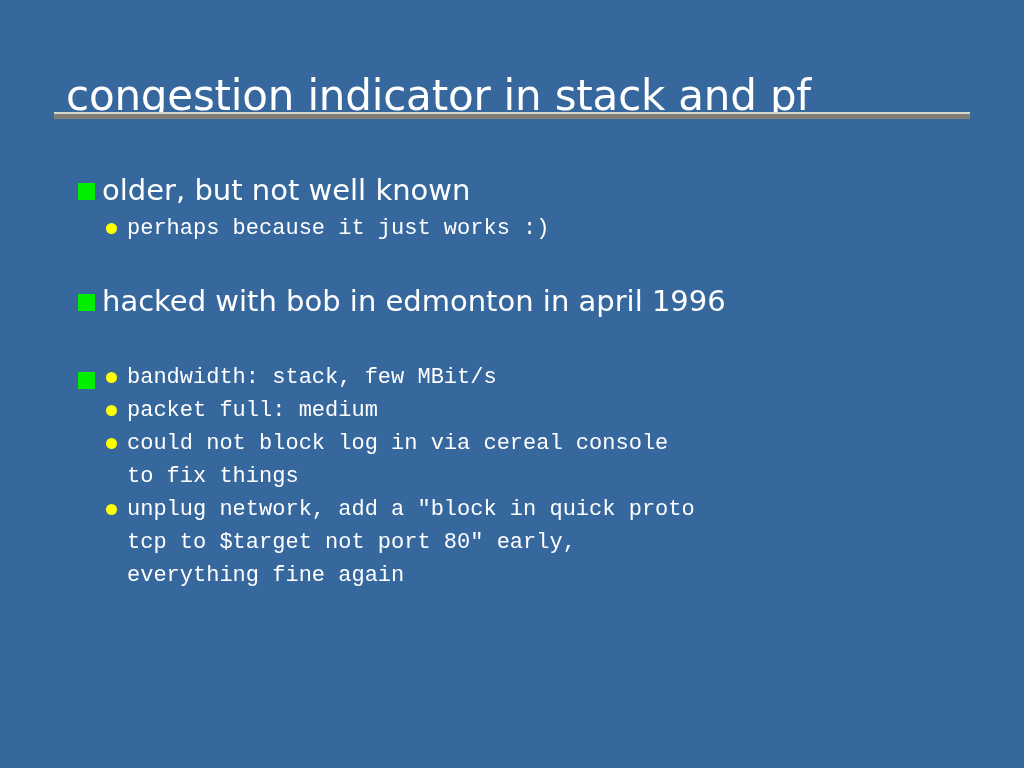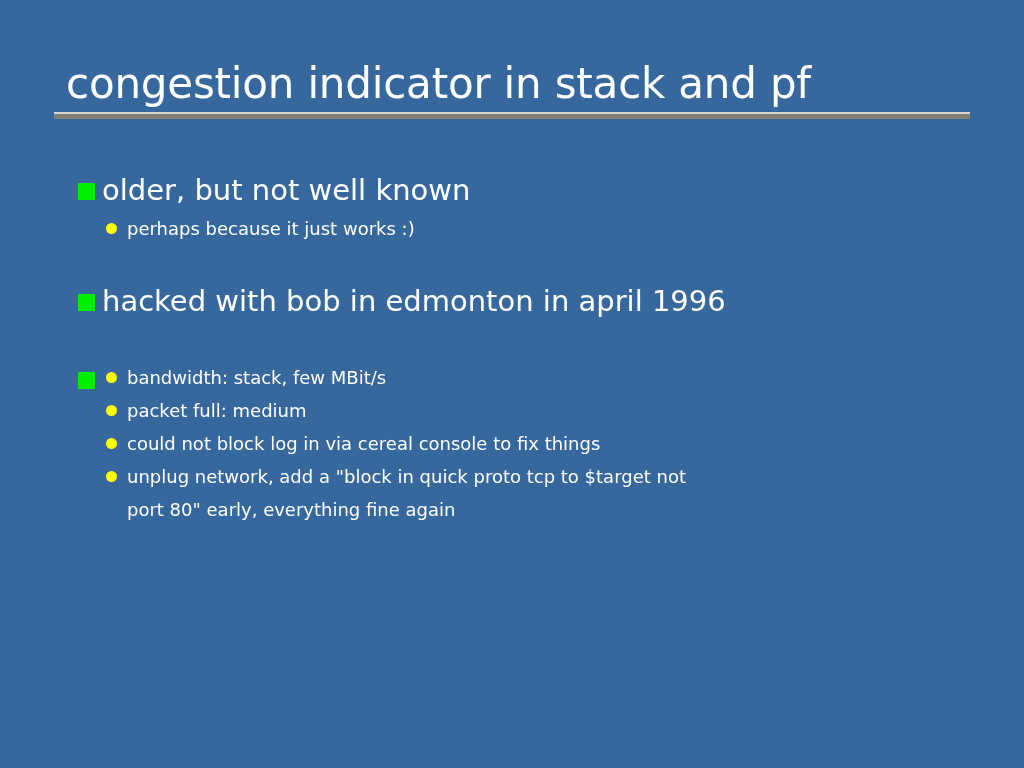--- a/index.html
+++ b/index.html
@@ -21,21 +21,21 @@
     height: 768px;
     background: #36689e;
     box-sizing: border-box;
     overflow: hidden;
   }
 
   
   #title-block {
     position: absolute;
     left: 54px;
-    top: 56px;
+    top: 68px;
     width: 916px;
   }
 
   #slide-title {
     font-family: "DejaVu Sans", sans-serif;
     font-size: 42px;
     line-height: 56px;
     font-weight: 400;
     color: #ffffff;
     letter-spacing: -0.2px;
@@ -89,22 +89,23 @@
     top: 13px;
     width: 17px;
     height: 17px;
     background: #00ee00;
   }
 
   
   .lvl2 {
     padding-left: 127px;
     padding-right: 130px;
-    font-size: 18px;
+    font-size: 22px;
     line-height: 33px;
+    font-family: Liberation Mono, monospace;
   }
   .lvl2 .marker {
     position: absolute;
     left: 106px;
     top: 11px;
     width: 11px;
     height: 11px;
     background: #ffff00;
     border-radius: 50%;
   }

